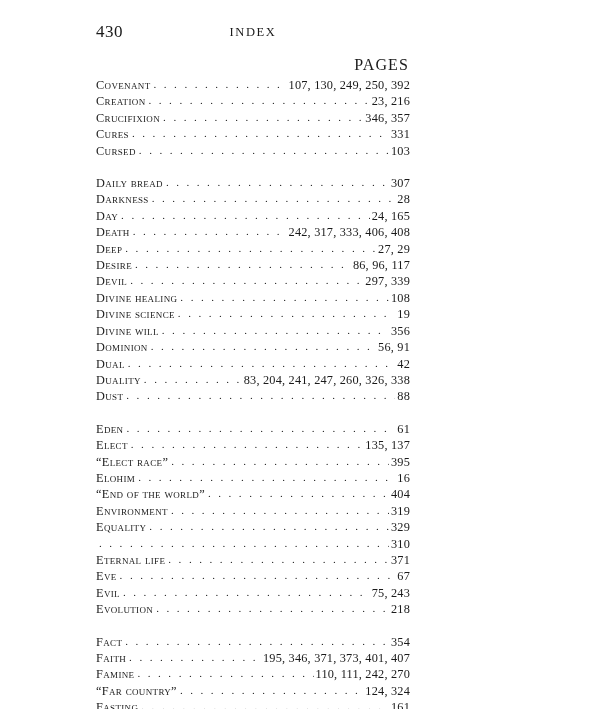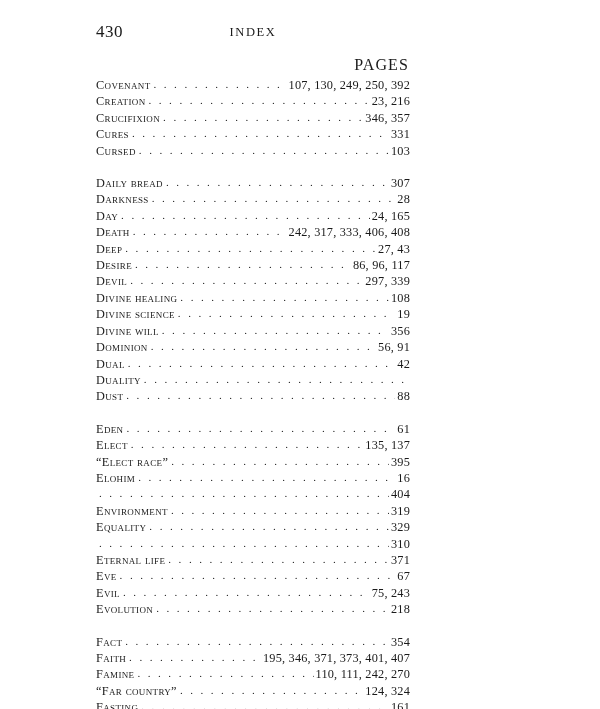--- a/index.html
+++ b/index.html
@@ -160,21 +160,21 @@
           <span class="pages">24, 165</span>
         </li>
         <li class="entry">
           <span class="term">Death</span>
           <span class="leader">. . . . . . . . . . . . . . . . . . . . . . . . . . . . . . . . . . . . . . . . . . . . . . . . . . . . . . . . . . . . . . . . . . . . . . . . . . . . . . . . </span>
           <span class="pages">242, 317, 333, 406, 408</span>
         </li>
         <li class="entry">
           <span class="term">Deep</span>
           <span class="leader">. . . . . . . . . . . . . . . . . . . . . . . . . . . . . . . . . . . . . . . . . . . . . . . . . . . . . . . . . . . . . . . . . . . . . . . . . . . . . . . . </span>
-          <span class="pages">27, 43</span>
+          <span class="pages">27, 29</span>
         </li>
         <li class="entry">
           <span class="term">Desire</span>
           <span class="leader">. . . . . . . . . . . . . . . . . . . . . . . . . . . . . . . . . . . . . . . . . . . . . . . . . . . . . . . . . . . . . . . . . . . . . . . . . . . . . . . . </span>
           <span class="pages">86, 96, 117</span>
         </li>
         <li class="entry">
           <span class="term">Devil</span>
           <span class="leader">. . . . . . . . . . . . . . . . . . . . . . . . . . . . . . . . . . . . . . . . . . . . . . . . . . . . . . . . . . . . . . . . . . . . . . . . . . . . . . . . </span>
           <span class="pages">297, 339</span>
@@ -200,20 +200,21 @@
           <span class="pages">56, 91</span>
         </li>
         <li class="entry">
           <span class="term">Dual</span>
           <span class="leader">. . . . . . . . . . . . . . . . . . . . . . . . . . . . . . . . . . . . . . . . . . . . . . . . . . . . . . . . . . . . . . . . . . . . . . . . . . . . . . . . </span>
           <span class="pages">42</span>
         </li>
         <li class="entry">
           <span class="term">Duality</span>
           <span class="leader">. . . . . . . . . . . . . . . . . . . . . . . . . . . . . . . . . . . . . . . . . . . . . . . . . . . . . . . . . . . . . . . . . . . . . . . . . . . . . . . . </span>
+          <span class="pages">83, 204, 241, 247, 260, 326, 338</span>
         </li>
         <li class="entry">
           <span class="term">Dust</span>
           <span class="leader">. . . . . . . . . . . . . . . . . . . . . . . . . . . . . . . . . . . . . . . . . . . . . . . . . . . . . . . . . . . . . . . . . . . . . . . . . . . . . . . . </span>
           <span class="pages">88</span>
         </li>
       </ul>
       <div class="gap"></div>
       <ul class="index-list blk">
         <li class="entry">
@@ -230,20 +231,21 @@
           <span class="term">“Elect Race”</span>
           <span class="leader">. . . . . . . . . . . . . . . . . . . . . . . . . . . . . . . . . . . . . . . . . . . . . . . . . . . . . . . . . . . . . . . . . . . . . . . . . . . . . . . . </span>
           <span class="pages">395</span>
         </li>
         <li class="entry">
           <span class="term">Elohim</span>
           <span class="leader">. . . . . . . . . . . . . . . . . . . . . . . . . . . . . . . . . . . . . . . . . . . . . . . . . . . . . . . . . . . . . . . . . . . . . . . . . . . . . . . . </span>
           <span class="pages">16</span>
         </li>
         <li class="entry">
+          <span class="term">“End of the World”</span>
           <span class="leader">. . . . . . . . . . . . . . . . . . . . . . . . . . . . . . . . . . . . . . . . . . . . . . . . . . . . . . . . . . . . . . . . . . . . . . . . . . . . . . . . </span>
           <span class="pages">404</span>
         </li>
         <li class="entry">
           <span class="term">Environment</span>
           <span class="leader">. . . . . . . . . . . . . . . . . . . . . . . . . . . . . . . . . . . . . . . . . . . . . . . . . . . . . . . . . . . . . . . . . . . . . . . . . . . . . . . . </span>
           <span class="pages">319</span>
         </li>
         <li class="entry">
           <span class="term">Equality</span>

